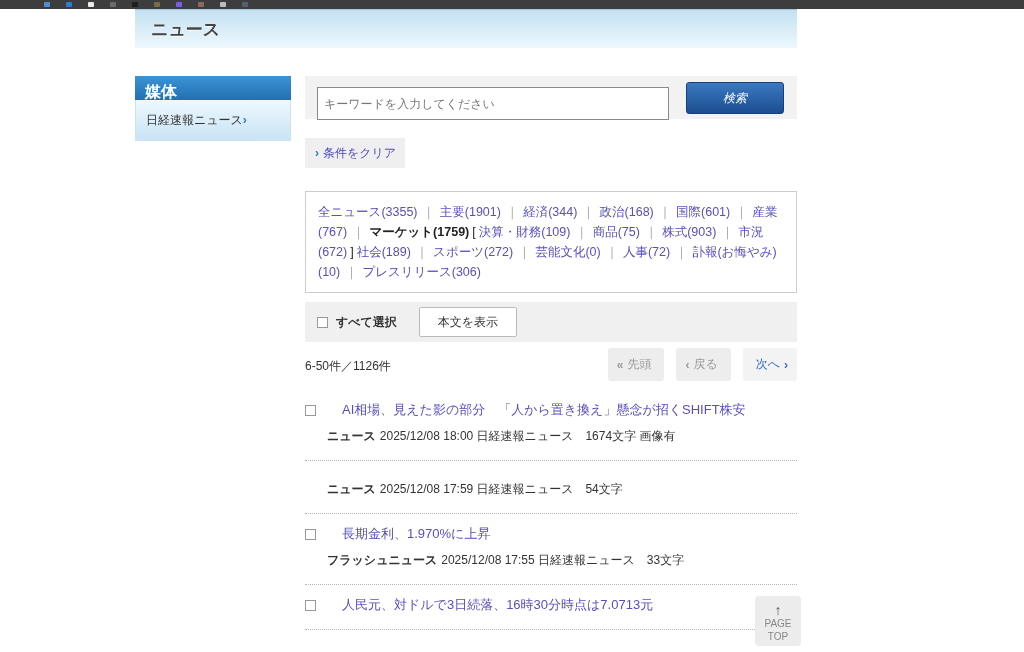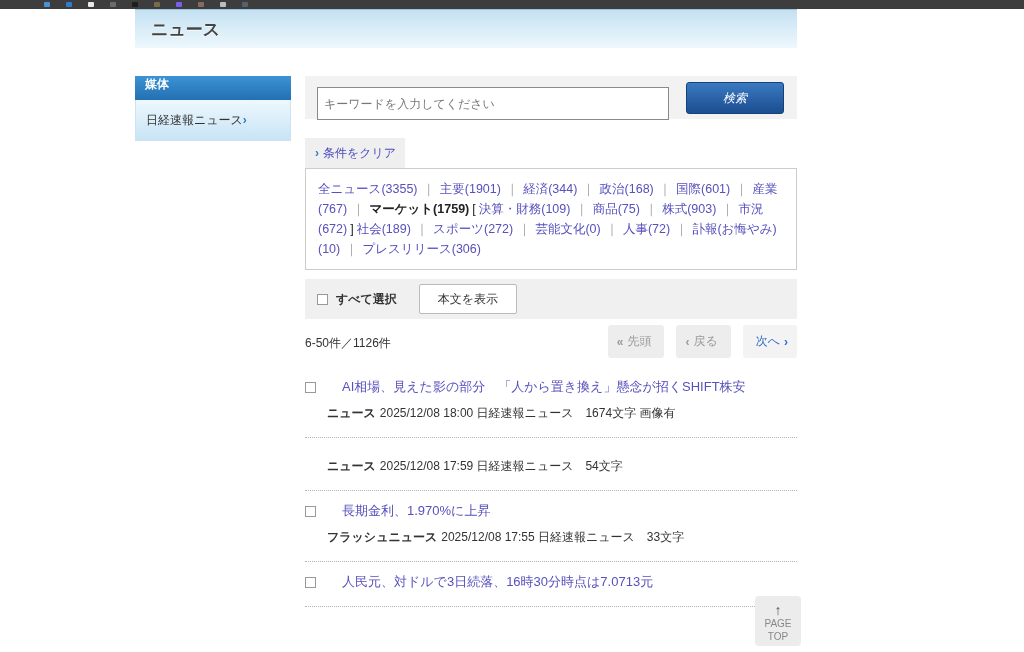--- a/index.html
+++ b/index.html
@@ -13,21 +13,21 @@
 
   
   .page-header { position:absolute; left:135px; top:9px; width:662px; height:39px;
     background:linear-gradient(#c4e1f2,#eef8fd); border-top:1px solid #9fc6dd; }
   .page-title { padding:8px 0 0 16px; font-size:17px; font-weight:bold; color:#444;
     text-shadow:0 1px 0 rgba(255,255,255,.8); }
 
   
   .sidebar { position:absolute; left:135px; top:76px; width:156px; }
   .sidebar-header { background:linear-gradient(#3c93d4,#2270b2); color:#fff;
-    font-weight:bold; font-size:12px; padding:0 10px; height:24px; }
+    font-weight:bold; font-size:16px; padding:6px 10px; height:24px; }
   .sidebar-item { background:linear-gradient(#eef8fe,#c8e4f5);
     border:1px solid #cde3f1; border-top:none; padding:5px 10px; height:41px;
     font-size:12px; color:#333; display:flex; justify-content:flex-start;
     align-items:center; cursor:pointer; }
   .sidebar-item .chev { color:#2a7fc0; font-weight:bold; font-size:12px; }
 
   
   .main { position:absolute; left:305px; top:76px; width:492px; }
 
   .search-box { position:relative; height:43px; background:#f2f2f2; }
@@ -36,21 +36,21 @@
   .search-input::placeholder { color:#777; }
   .search-btn { position:absolute; right:13px; top:6px; width:98px; height:32px;
     background:linear-gradient(#3a79c0,#1c4e90); border:1px solid #16407a;
     border-radius:3px; color:#fff; font-size:12px; cursor:pointer;font-style:italic; }
 
   .clear-btn { margin-top:19px; width:100px; height:30px; background:#efefef;
     display:flex; align-items:center; font-size:12px; color:#4a4ac0;
     padding-left:10px; cursor:pointer; border:none; }
   .clear-btn .chev { color:#2a7fc0; font-weight:bold; margin-right:4px; }
 
-  .category-box { margin-top:0; border:1px solid #ccc; background:#fff;
+  .category-box { margin-top:23px; border:1px solid #ccc; background:#fff;
     padding:10px 12px; font-size:12.5px; line-height:20px; color:#333; }
   .tk-link { color:#5750bd; text-decoration:none; cursor:pointer; }
   .tk-sep  { color:#999; margin:0 5px; }
   .tk-bold { font-weight:bold; color:#222; }
   .tk-plain{ color:#222; margin:0 3px; }
 
   .select-bar { margin-top:9px; background:#f0f0f0; height:40px; display:flex;
     align-items:center; padding:0 12px; }
   .cb { appearance:none; width:11px; height:11px; border:1px solid #999;
     background:#fff; flex:none; cursor:pointer; }

